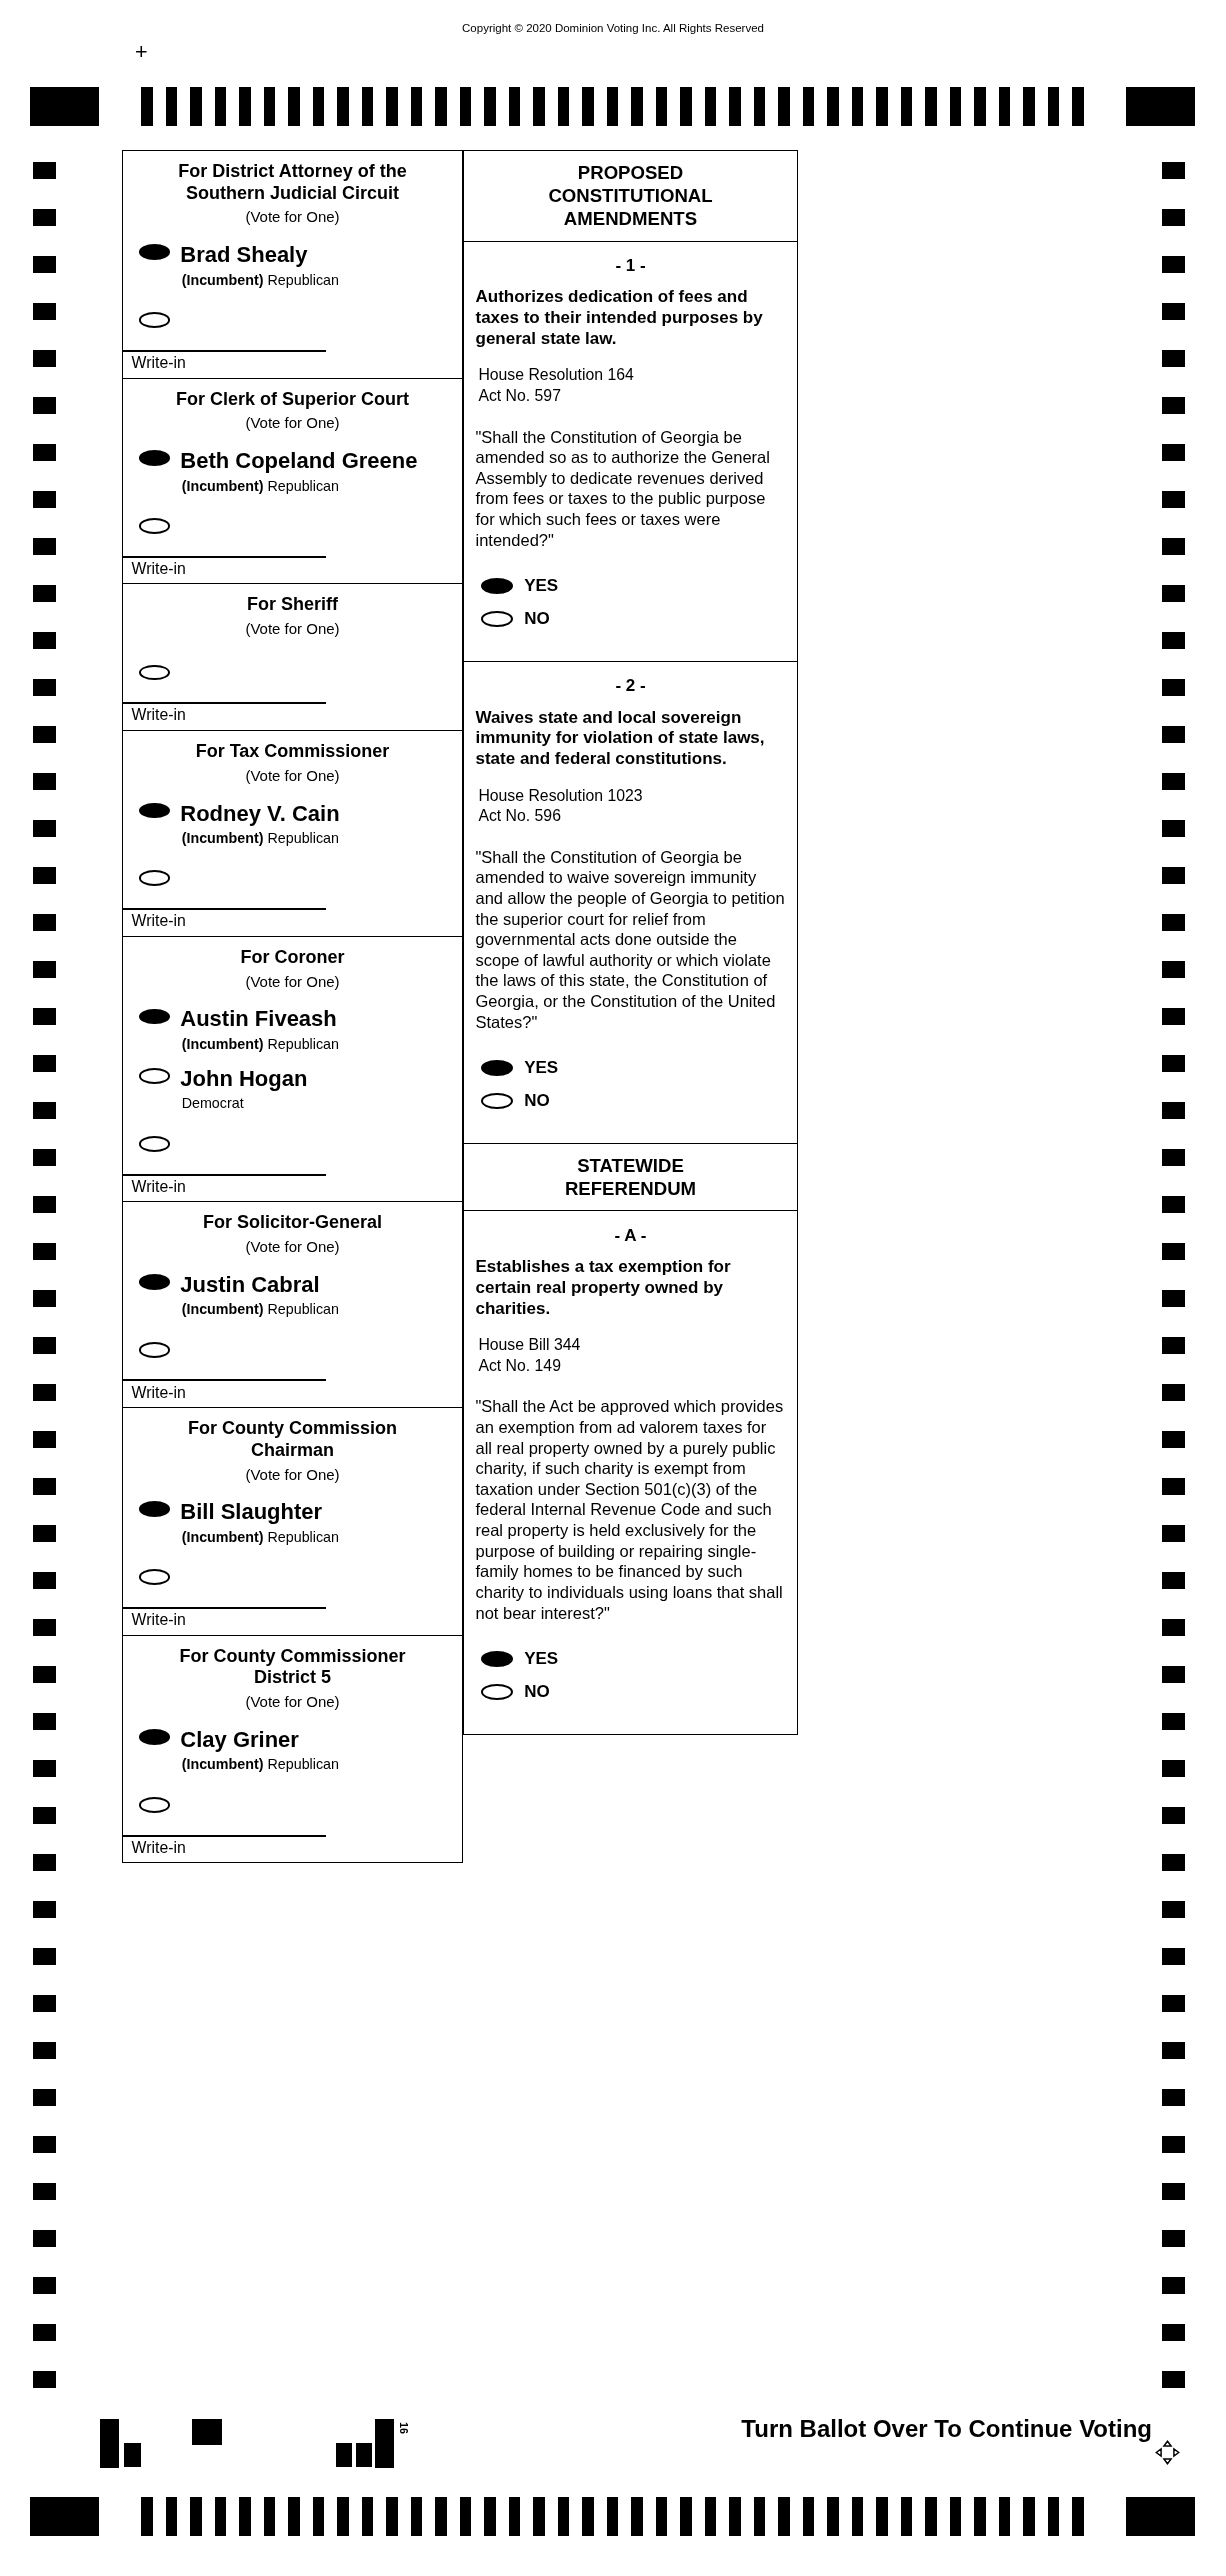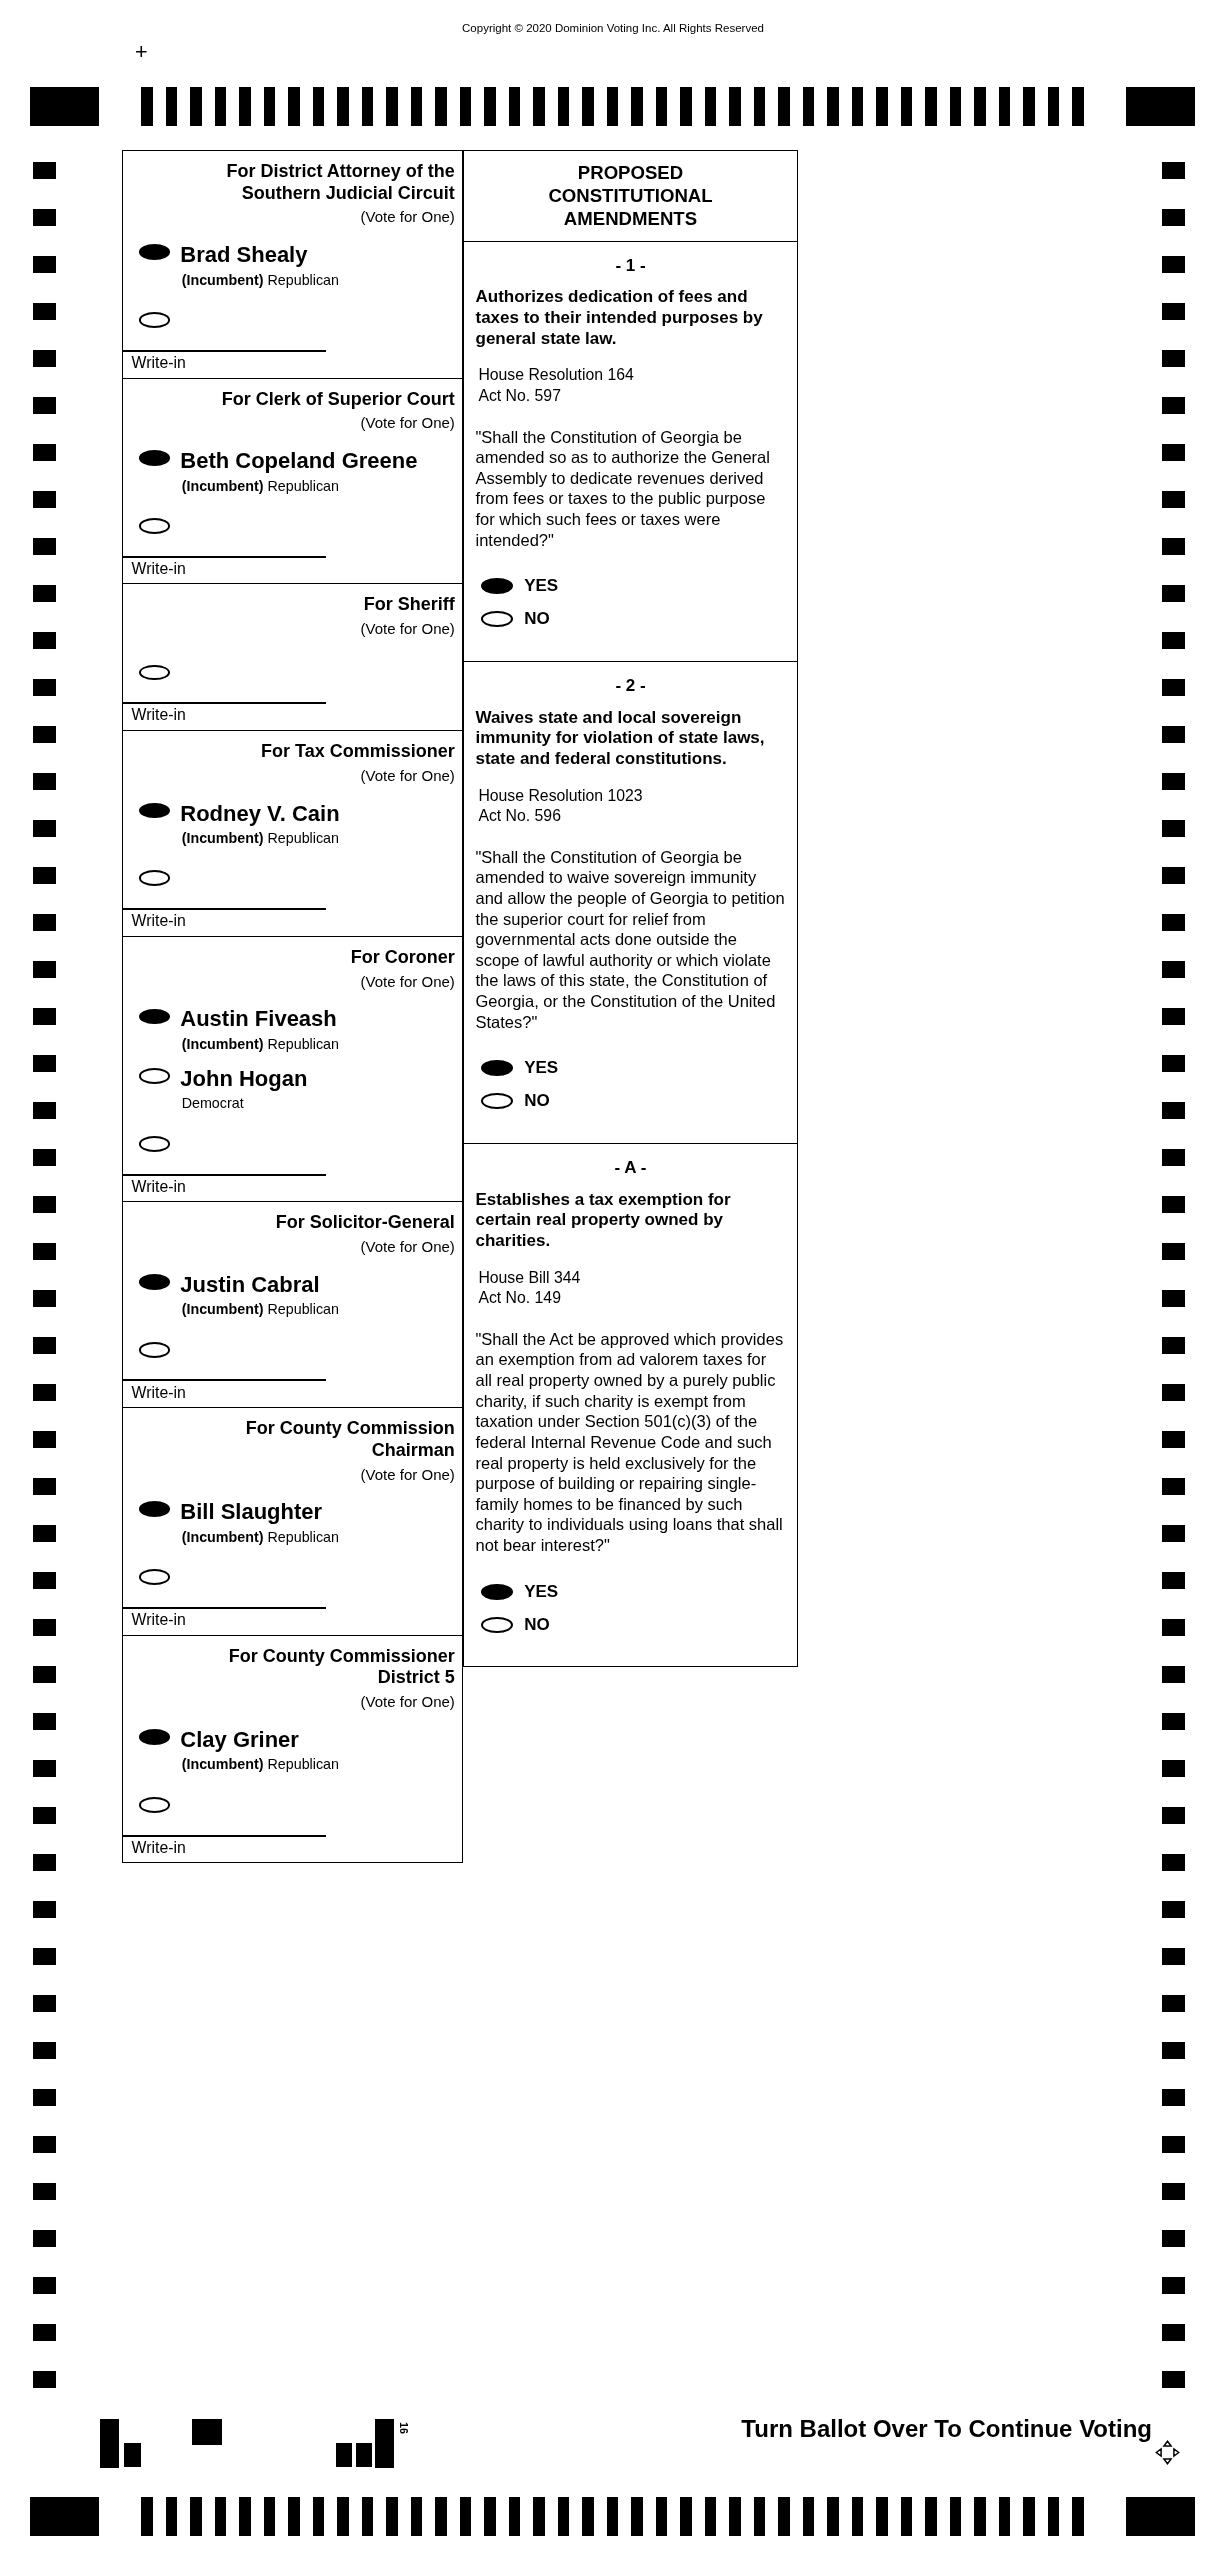--- a/index.html
+++ b/index.html
@@ -18,21 +18,21 @@
   .timing-col.left{left:33px}
   .timing-col.right{left:1162px}
   .tsq{width:23px;height:17px;background:#000}
   
   .column{position:absolute;top:150px;border:1.4px solid #000;background:#fff}
   #contest-column{left:122px;width:341px}
   #measures-column{left:463px;width:335px}
   
   .contest{border-bottom:1.4px solid #000}
   .contest:last-child{border-bottom:none}
-  .c-head{text-align:right;padding:10px 7.2px 5.7px}
+  .c-head{text-align:center;padding:10px 7.2px 5.7px}
   .c-title{font-size:18px;font-weight:bold;line-height:1.2}
   .c-vote{font-size:15px;margin-top:4.3px}
   .oval{display:inline-block;width:31.5px;height:15.8px;border:2.1px solid #000;border-radius:50%;flex:none;background:#fff}
   .oval.filled{background:#000}
   .cand-row{display:flex;align-items:flex-start;padding:13px 7.2px 2.9px 15.8px}
   .cand-text{margin-left:10px;margin-top:-2.1px}
   .cand-name{font-size:22px;font-weight:bold}
   .cand-detail{font-size:14.3px;margin-top:3.6px;margin-left:1.4px}
   .det-bold{font-weight:bold}
   .writein-oval-row{padding:21.5px 7.2px 2.9px 15.8px}
@@ -441,20 +441,24 @@
           <div class="choice-row">
             <span class="oval filled"></span>
             <span class="choice-label">YES</span>
           </div>
           <div class="choice-row">
             <span class="oval"></span>
             <span class="choice-label">NO</span>
           </div>
         </div>
       </div>
+      <div class="m-head">
+        <div class="m-head-line">STATEWIDE</div>
+        <div class="m-head-line">REFERENDUM</div>
+      </div>
       <div class="measure">
         <div class="m-num">- A -</div>
         <div class="m-sum">Establishes a tax exemption for certain real property owned by charities.</div>
         <div class="m-refs">
           <div class="m-ref">House Bill 344</div>
           <div class="m-ref">Act No. 149</div>
         </div>
         <div class="m-q">"Shall the Act be approved which provides an exemption from ad valorem taxes for all real property owned by a purely public charity, if such charity is exempt from taxation under Section 501(c)(3) of the federal Internal Revenue Code and such real property is held exclusively for the purpose of building or repairing single-family homes to be financed by such charity to individuals using loans that shall not bear interest?"</div>
         <div class="m-choices">
           <div class="choice-row">

